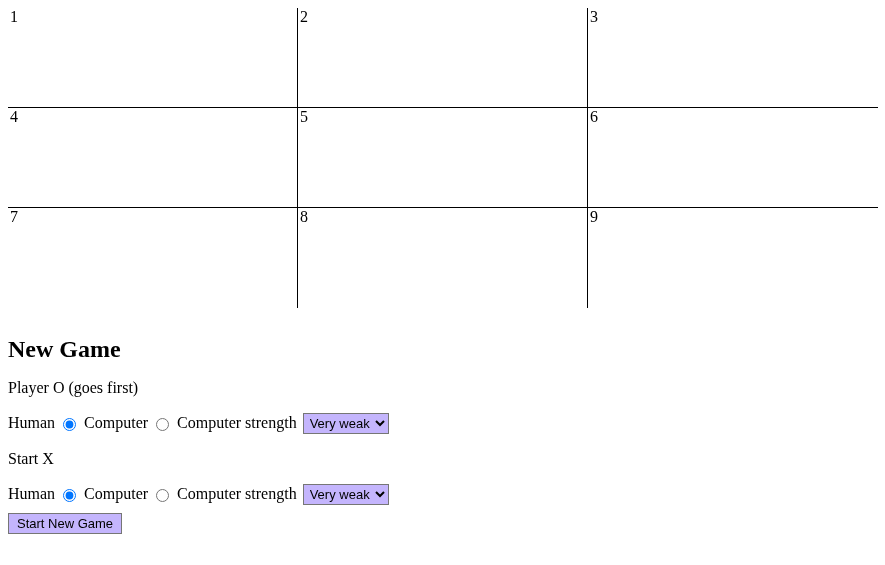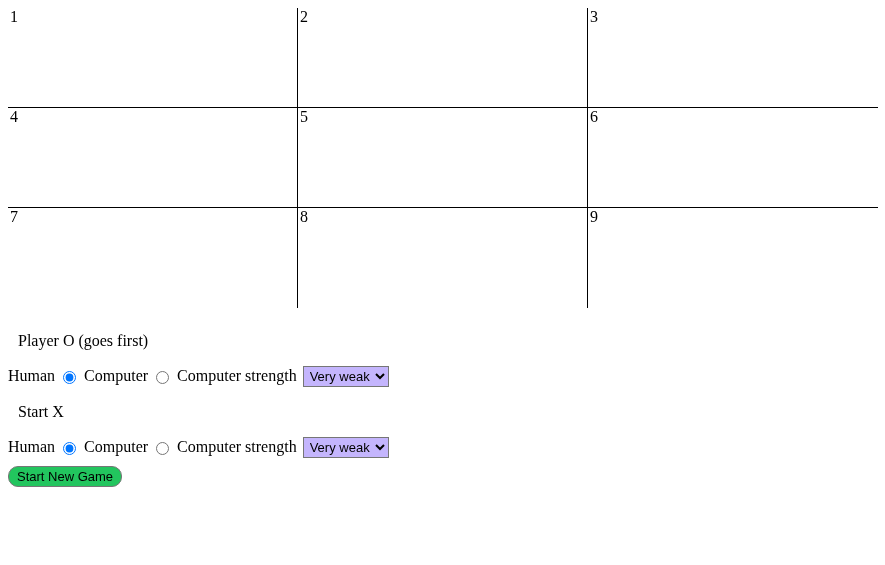--- a/index.html
+++ b/index.html
@@ -48,42 +48,42 @@
     }
     .controls {
       padding: 8px;
     }
     h2 {
       font-size: 24px;
       font-weight: bold;
       margin: 20px 0 16px 0;
     }
     p {
-      margin: 16px 10px;
+      margin: 16px 0;
     }
     .row {
       margin: 8px 0;
     }
     label {
       margin-right: 2px;
     }
     select {
       font-family: Arial, sans-serif;
       font-size: 13px;
       padding: 1px 2px;
       border: 1px solid #767676;
       background: #c4b5fd;
     }
     button {
       font-family: Arial, sans-serif;
       font-size: 13px;
       padding: 2px 8px;
       border: 1px solid #767676;
-      background: #22c55e;
-      border-radius: 10px;
+      background: #c4b5fd;
+      border-radius: 0;
       cursor: pointer;
     }
     input[type="radio"] {
       margin: 0 4px 0 2px;
       vertical-align: middle;
       accent-color: #0075ff;
     }
   </style>
 </head>
 <body>
@@ -112,20 +112,21 @@
     </div>
   <div class="cell">
       <span class="num">8</span>
     </div>
   <div class="cell">
       <span class="num">9</span>
     </div>
 </div>
 
 <div class="controls">
+  <h2>New Game</h2>
 
   <p>Player O (goes first)</p>
 
   <div class="row">
     <label>Human</label>
     <input type="radio" name="playerO" checked="" style="">
     <label>Computer</label>
     <input type="radio" name="playerO" style="">
     <label>Computer strength</label>
     <select>

